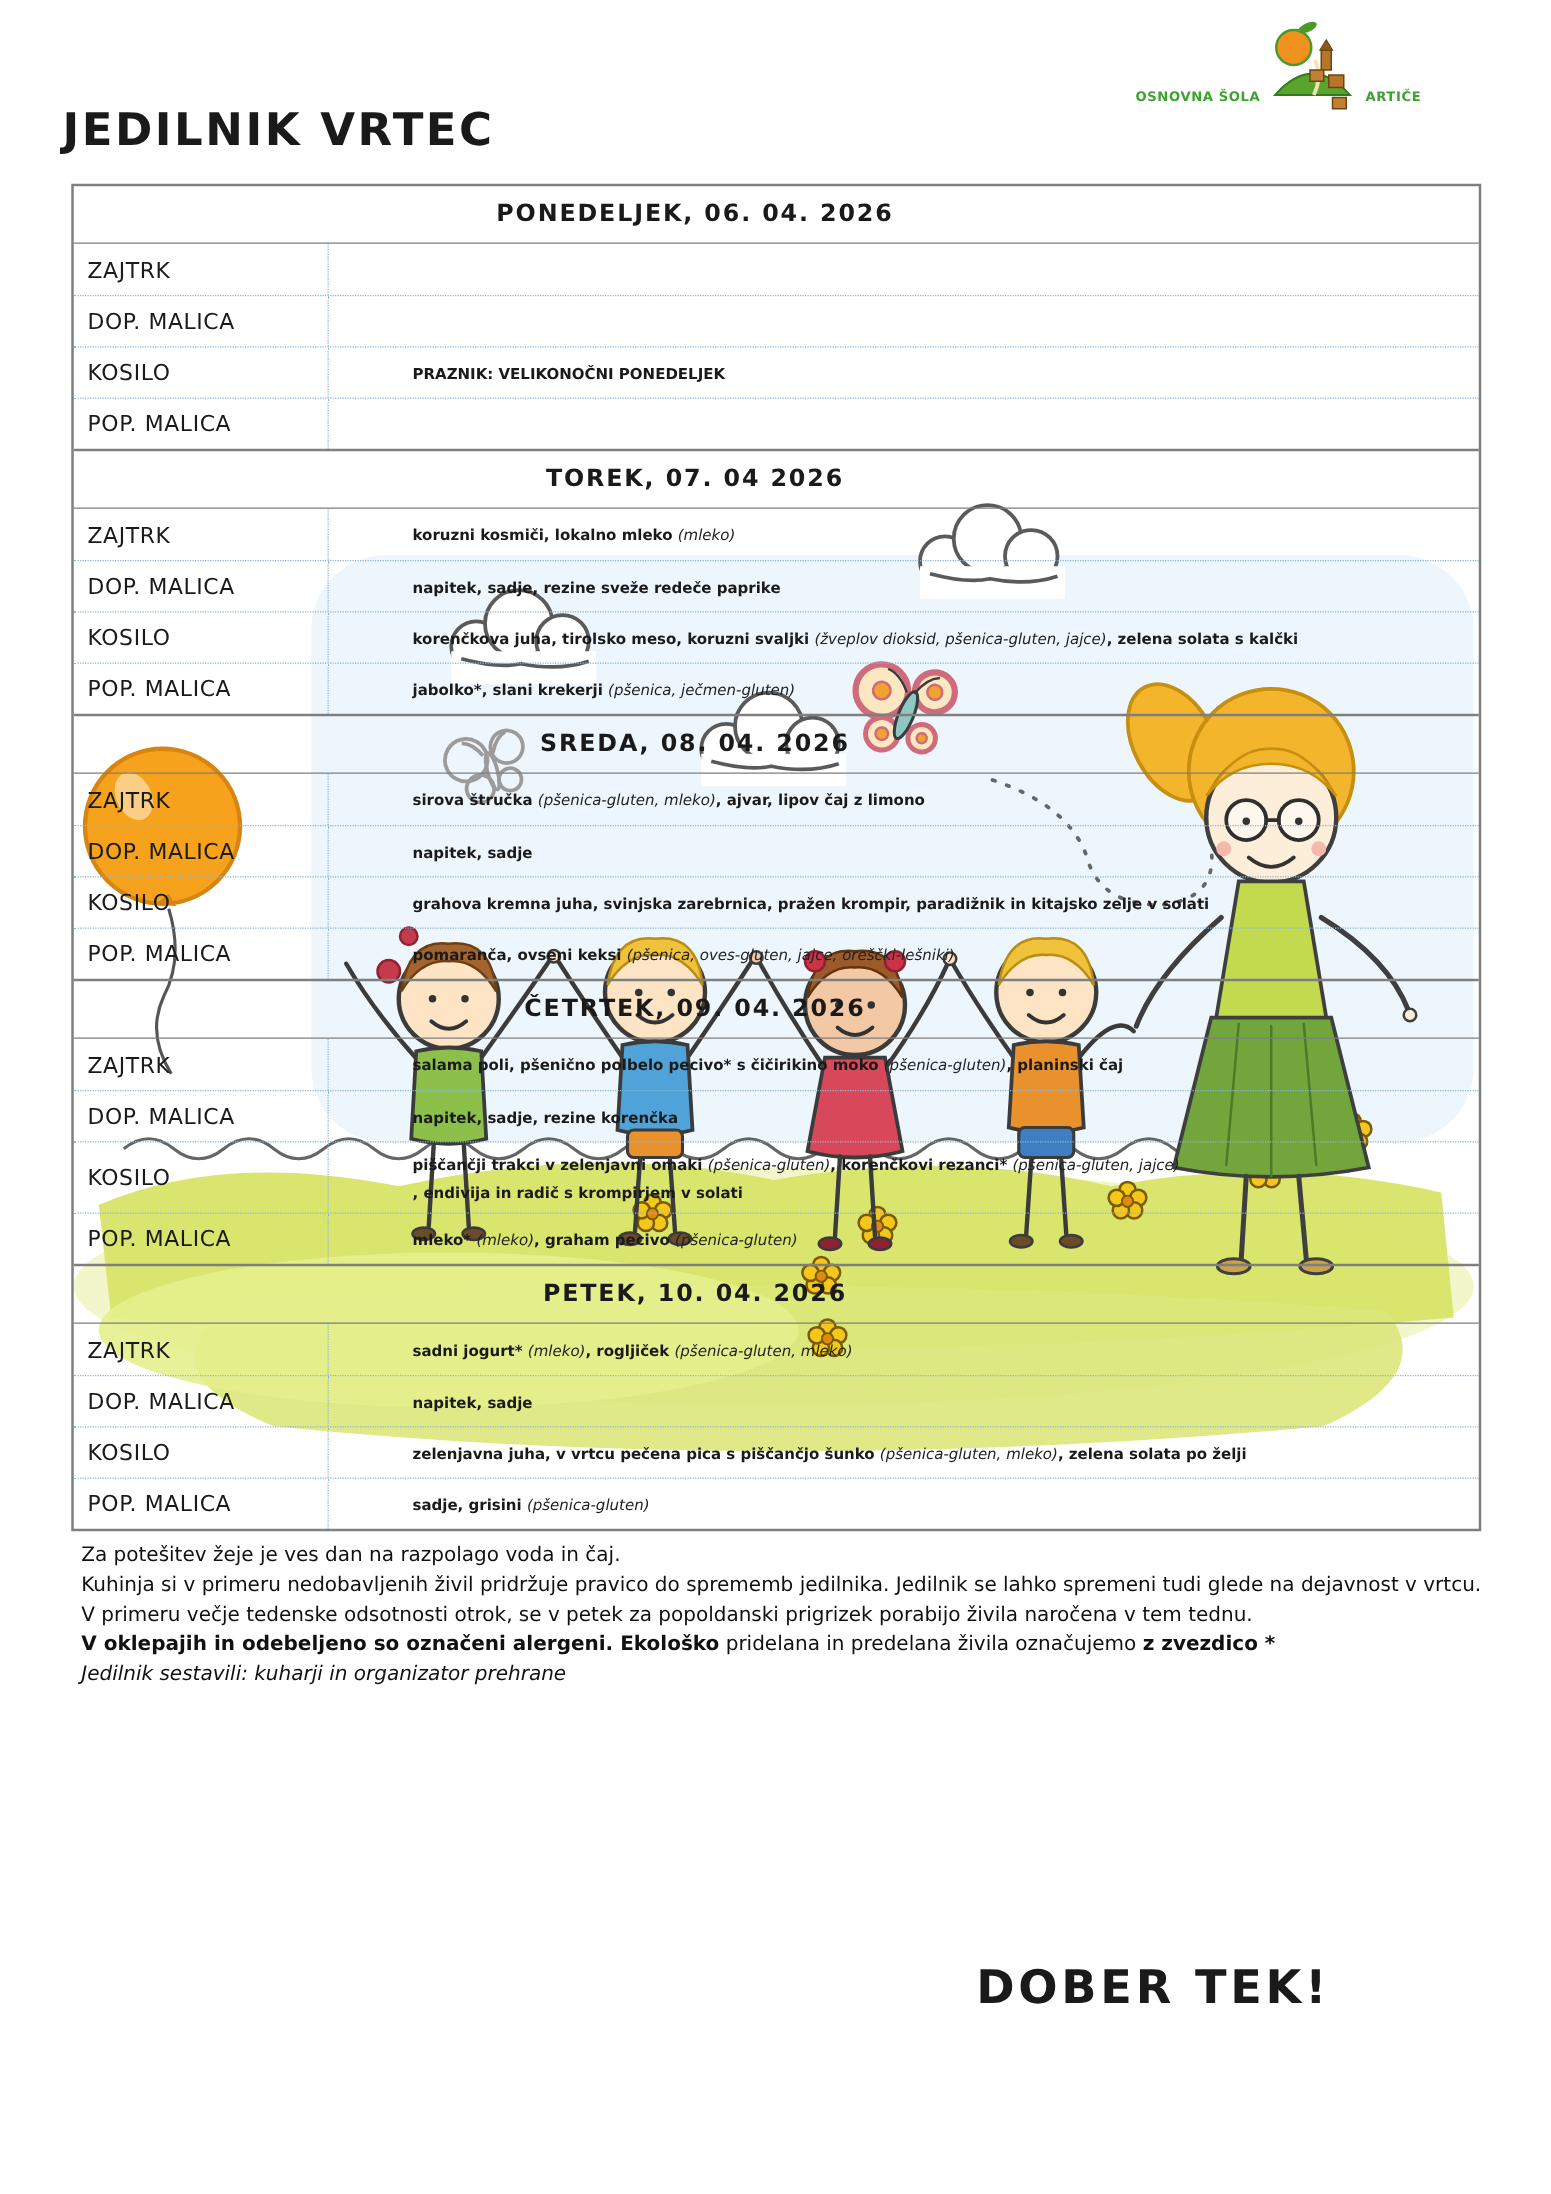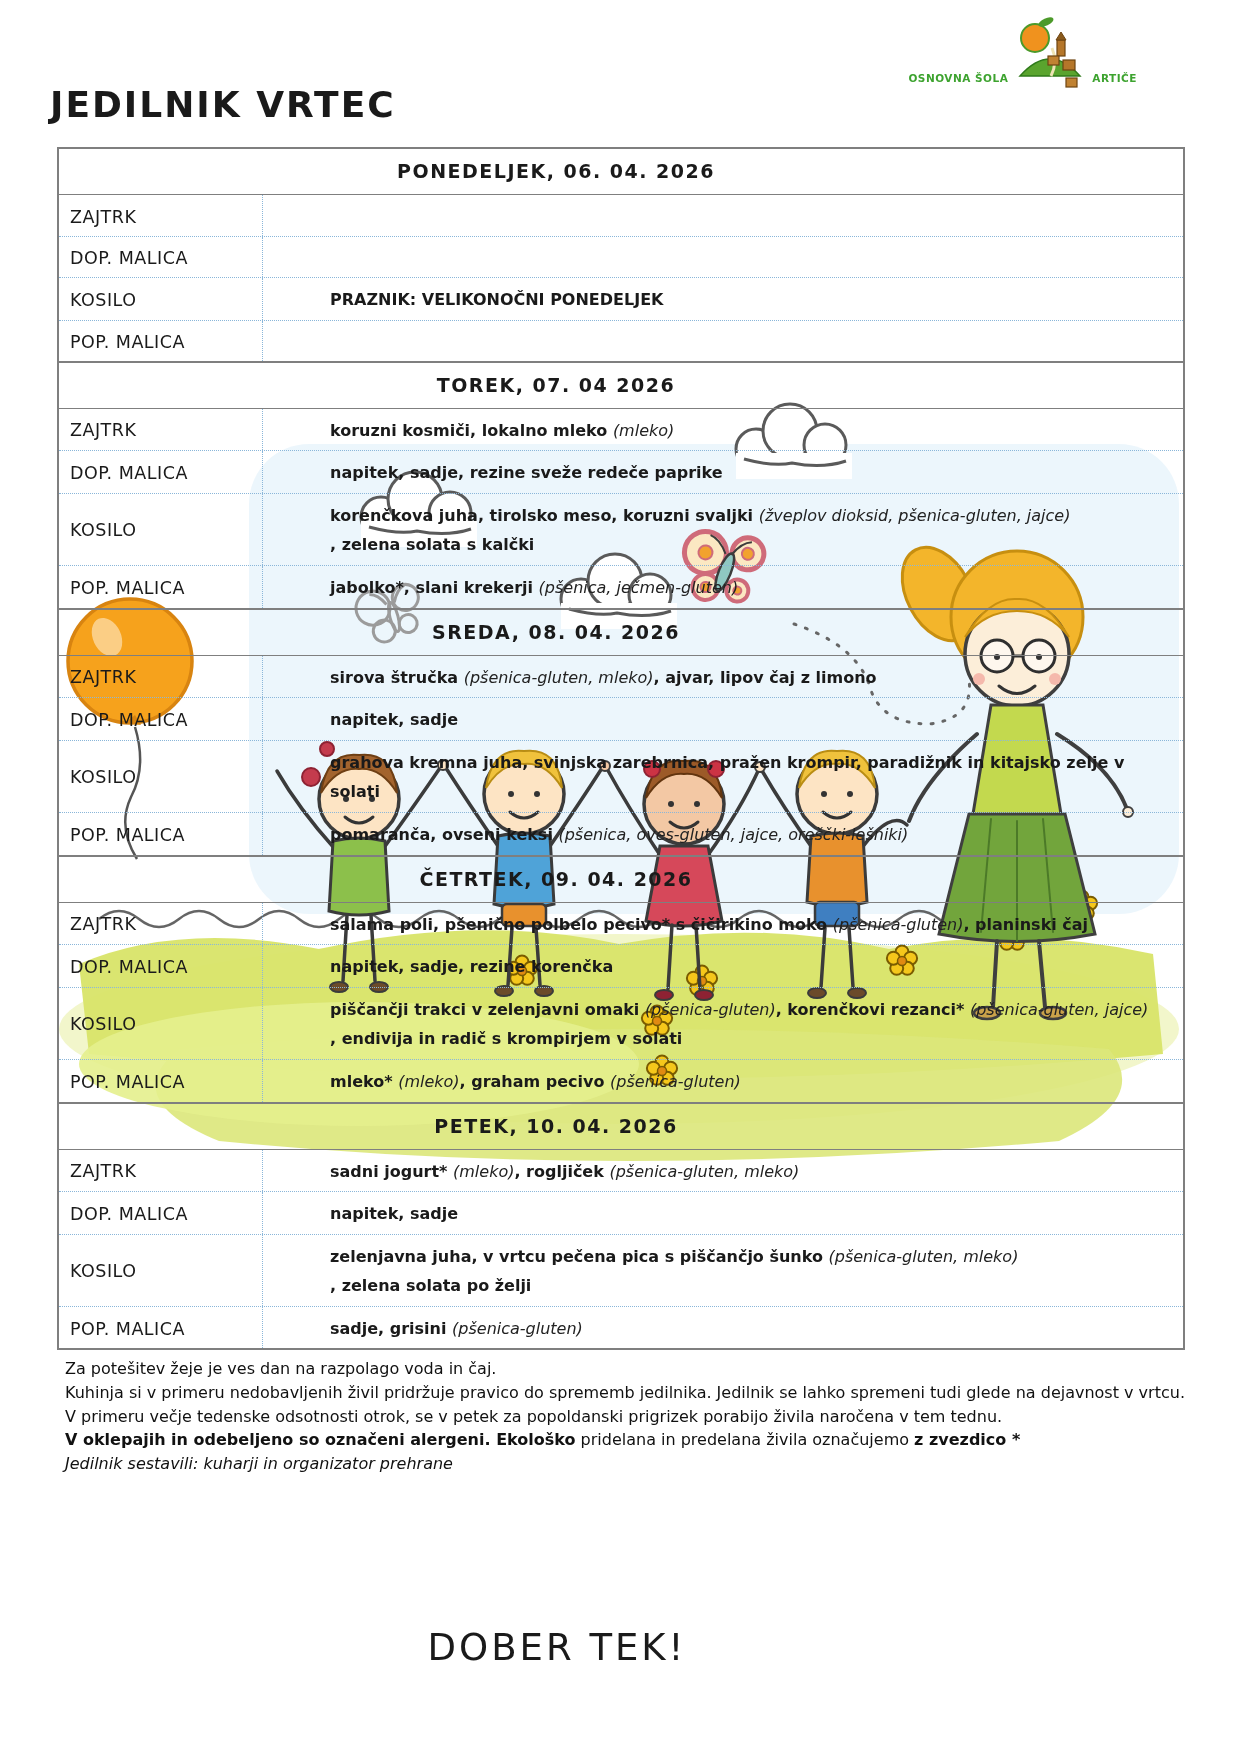--- a/index.html
+++ b/index.html
@@ -47,37 +47,37 @@
   .label {
     flex: 0 0 204px;
     padding: 8px 6px 6px 11px;
     font-size: 17.5px; letter-spacing: .5px;
     border-right: 1px dotted #8ab6d9;
     display: flex; align-items: center;
   }
   .content {
     flex: 1 1 auto;
     padding: 7px 14px 5px 21px;
-    font-size: 16px; line-height: 1.85;
+    font-size: 12px; line-height: 1.85;
     display: flex; flex-wrap: wrap; align-content: center;
   }
   .food { font-weight: 700; white-space: pre-wrap; }
   .allergen { font-weight: 400; font-style: italic; white-space: pre-wrap; color:#222;text-align:center; }
   
   .footer {
     margin: 7px 40px 0 65px;
     font-size: 16px; line-height: 1.48; color:#111;
   }
   .fb { font-weight: 700; }
   .fi { font-style: italic; }
   
   .bon {
-    position: absolute; top: 1626px; left: 50px; width: 1014px;
-    text-align: center;
-    font-size: 37px; font-weight: 400; letter-spacing: 3px;
+    position: absolute; top: 1568px; left: 50px; width: 1014px;
+    text-align: right;
+    font-size: 37px; font-weight: 700; letter-spacing: 3px;
   }
   
   .cloud { stroke:#5a5a5a; stroke-width:3; fill:#ffffff; }
   .flower { fill:#f5c71b; stroke:#7a5c00; stroke-width:2; }
 </style>
 </head>
 <body>
 
 <div class="page">
 

